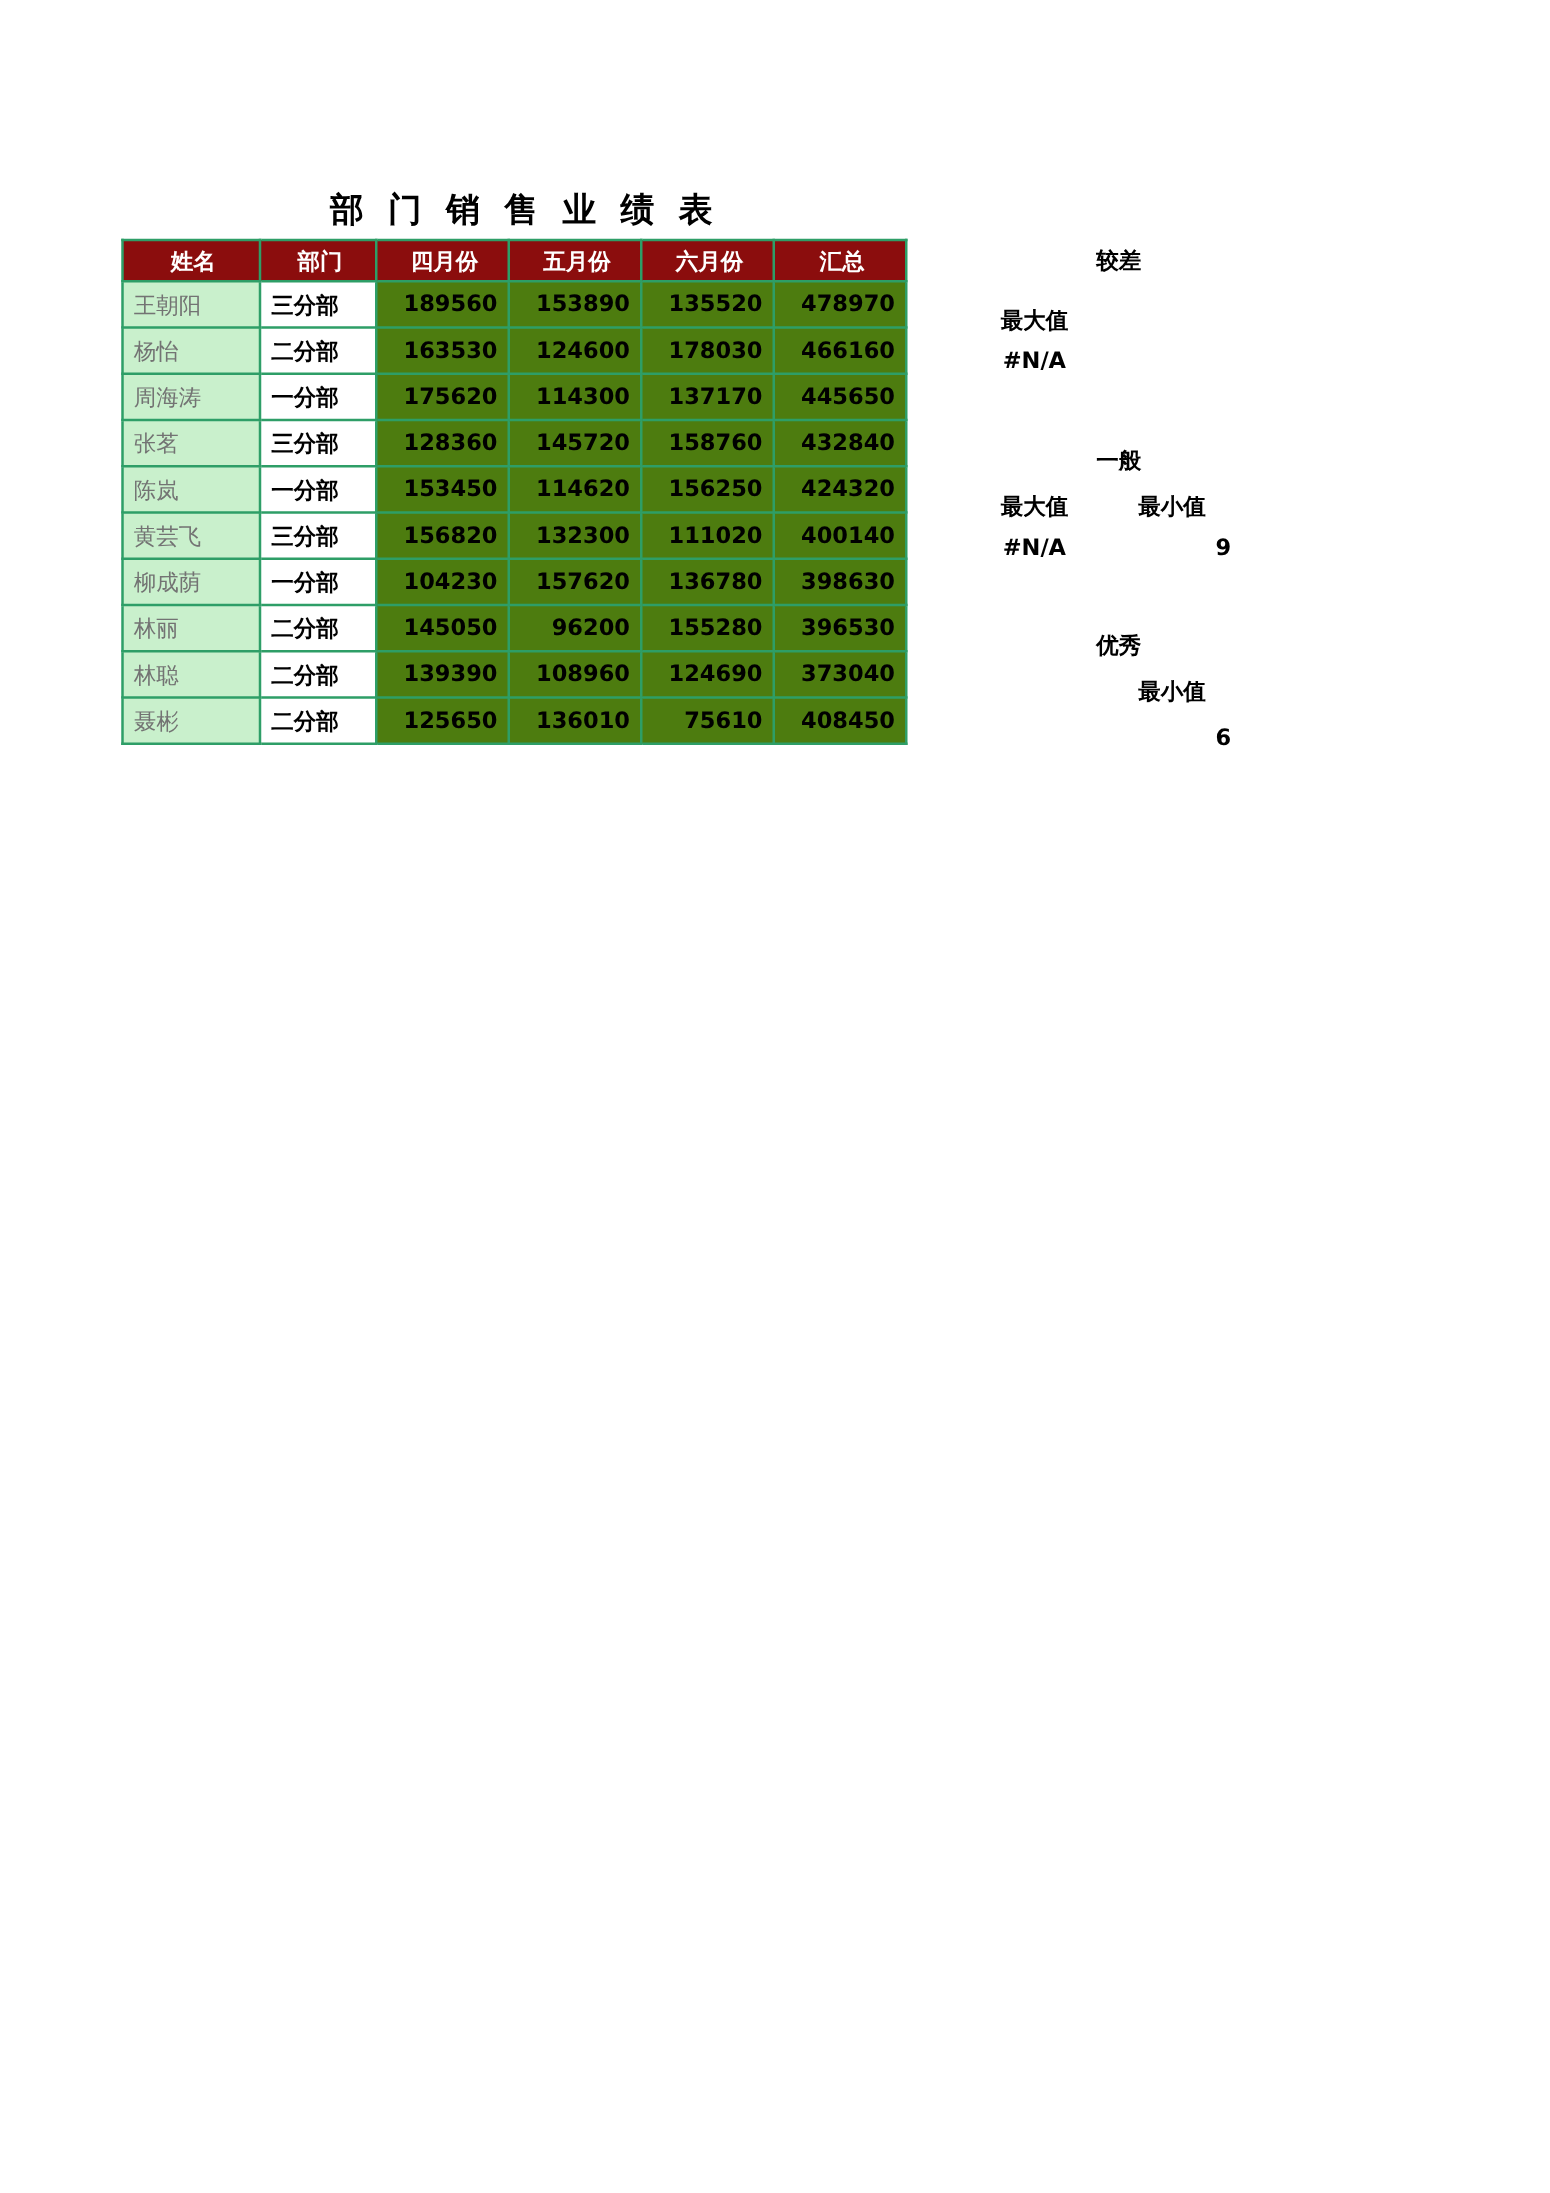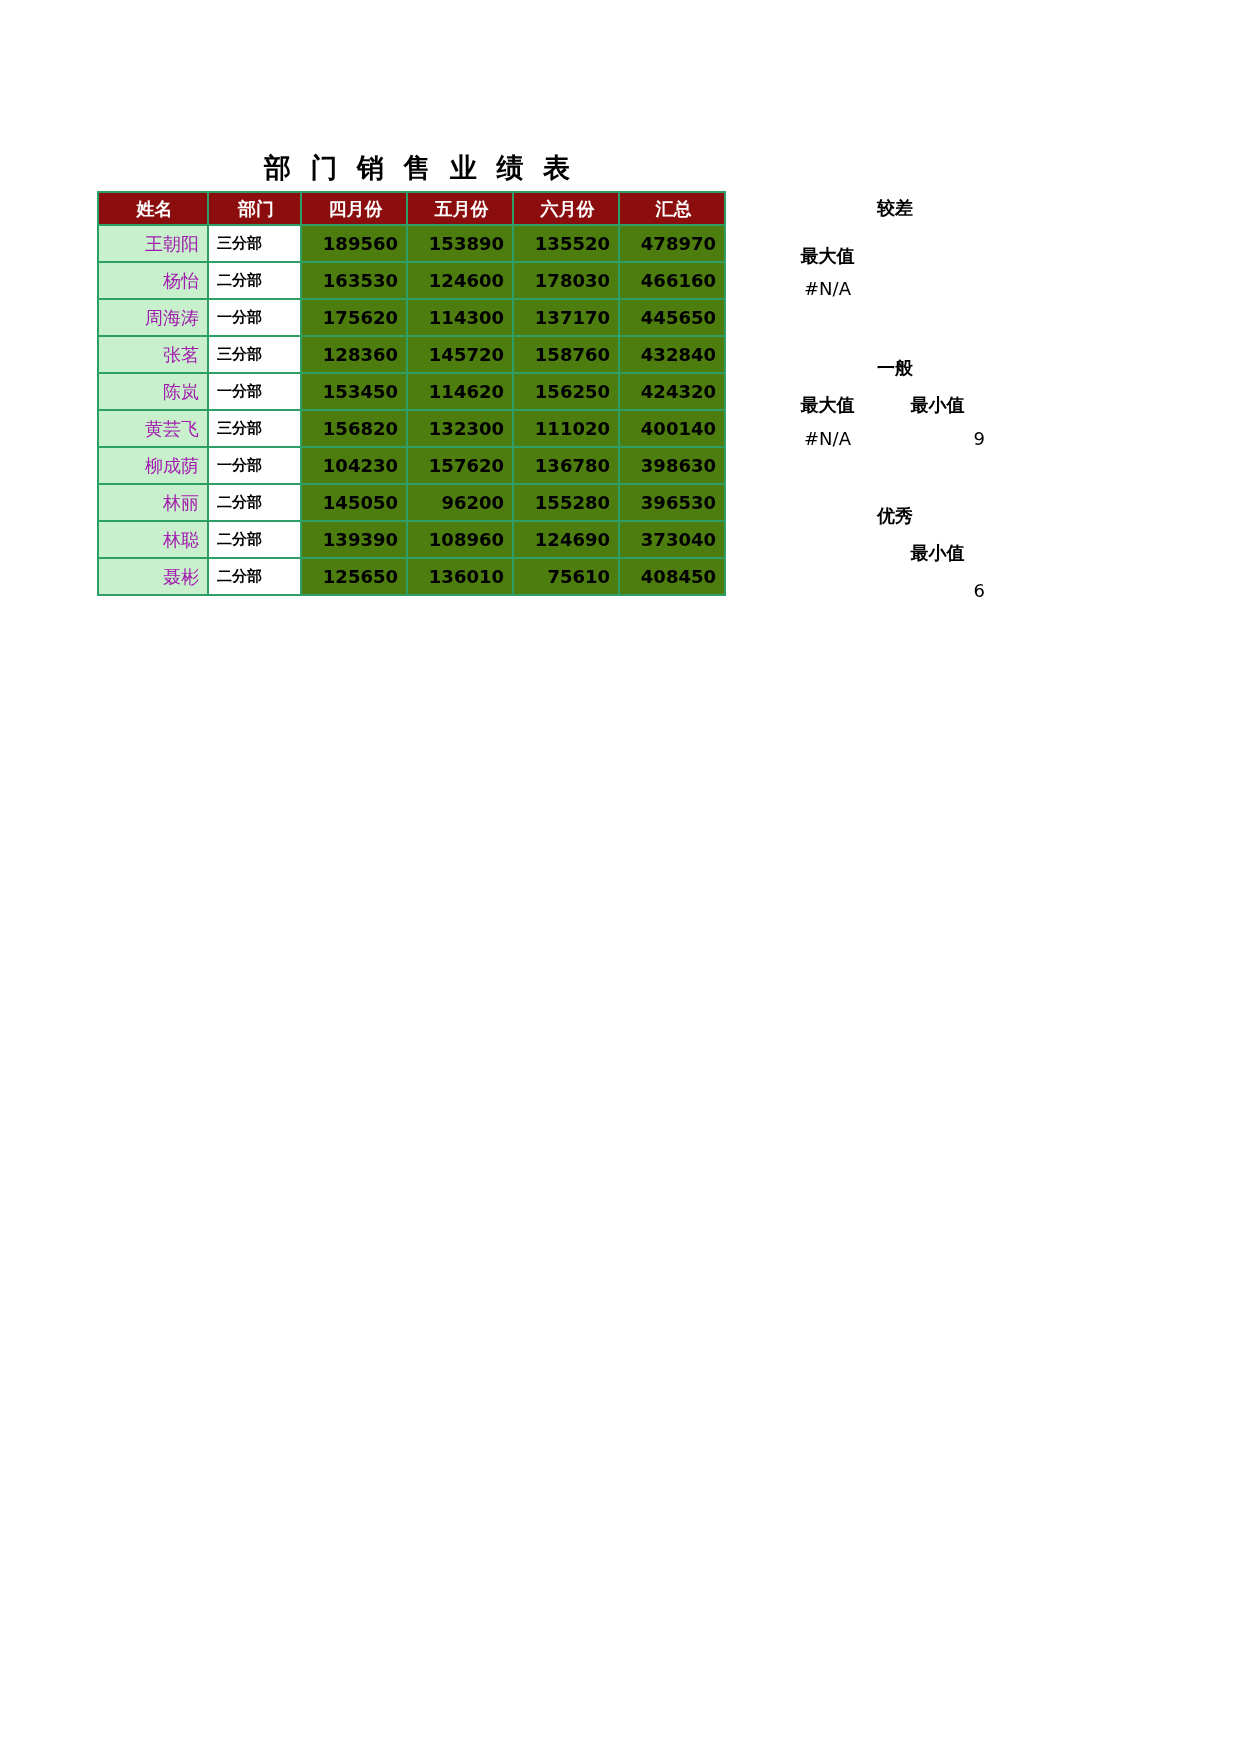--- a/index.html
+++ b/index.html
@@ -61,30 +61,30 @@
     background: #8b0d0d;
     color: #ffffff;
     font-weight: bold;
     text-align: center;
     height: 33px;
     font-size: 18px;
     padding-left: 11px;
   }
   #sales-table td.name-cell {
     background: #c9f0cc;
-    text-align: right;
+    text-align: left;
     font-weight: normal;
     font-size: 18px;
-    color: #a21caf;
+    color: #737373;
   }
   #sales-table td.dept-cell {
     background: #ffffff;
     text-align: left;
     font-weight: bold;
-    font-size: 15px;
+    font-size: 18px;
   }
   #sales-table td.num-cell {
     background: #4d7c0f;
     text-align: right;
     font-weight: bold;
     font-size: 18px;
     font-family: "DejaVu Sans", sans-serif;
   }
 
   
@@ -99,21 +99,21 @@
     font-family: "Liberation Sans", "DejaVu Sans", sans-serif;
     font-size: 18px;
     color: #000000;
     white-space: nowrap;
   }
   .summary-label {
     font-weight: bold;
     text-align: center;
   }
   .summary-value {
-    font-weight: normal;
+    font-weight: bold;
     text-align: center;
     font-family: "DejaVu Sans", sans-serif;
   }
   .summary-value.num {
     text-align: right;
   }
 
   
   #lbl-poor          { left: 800px; top: 180px; width: 190px; text-align: center; }
   #lbl-poor-max      { left: 770px; top: 228px; width: 115px; text-align: center; }

